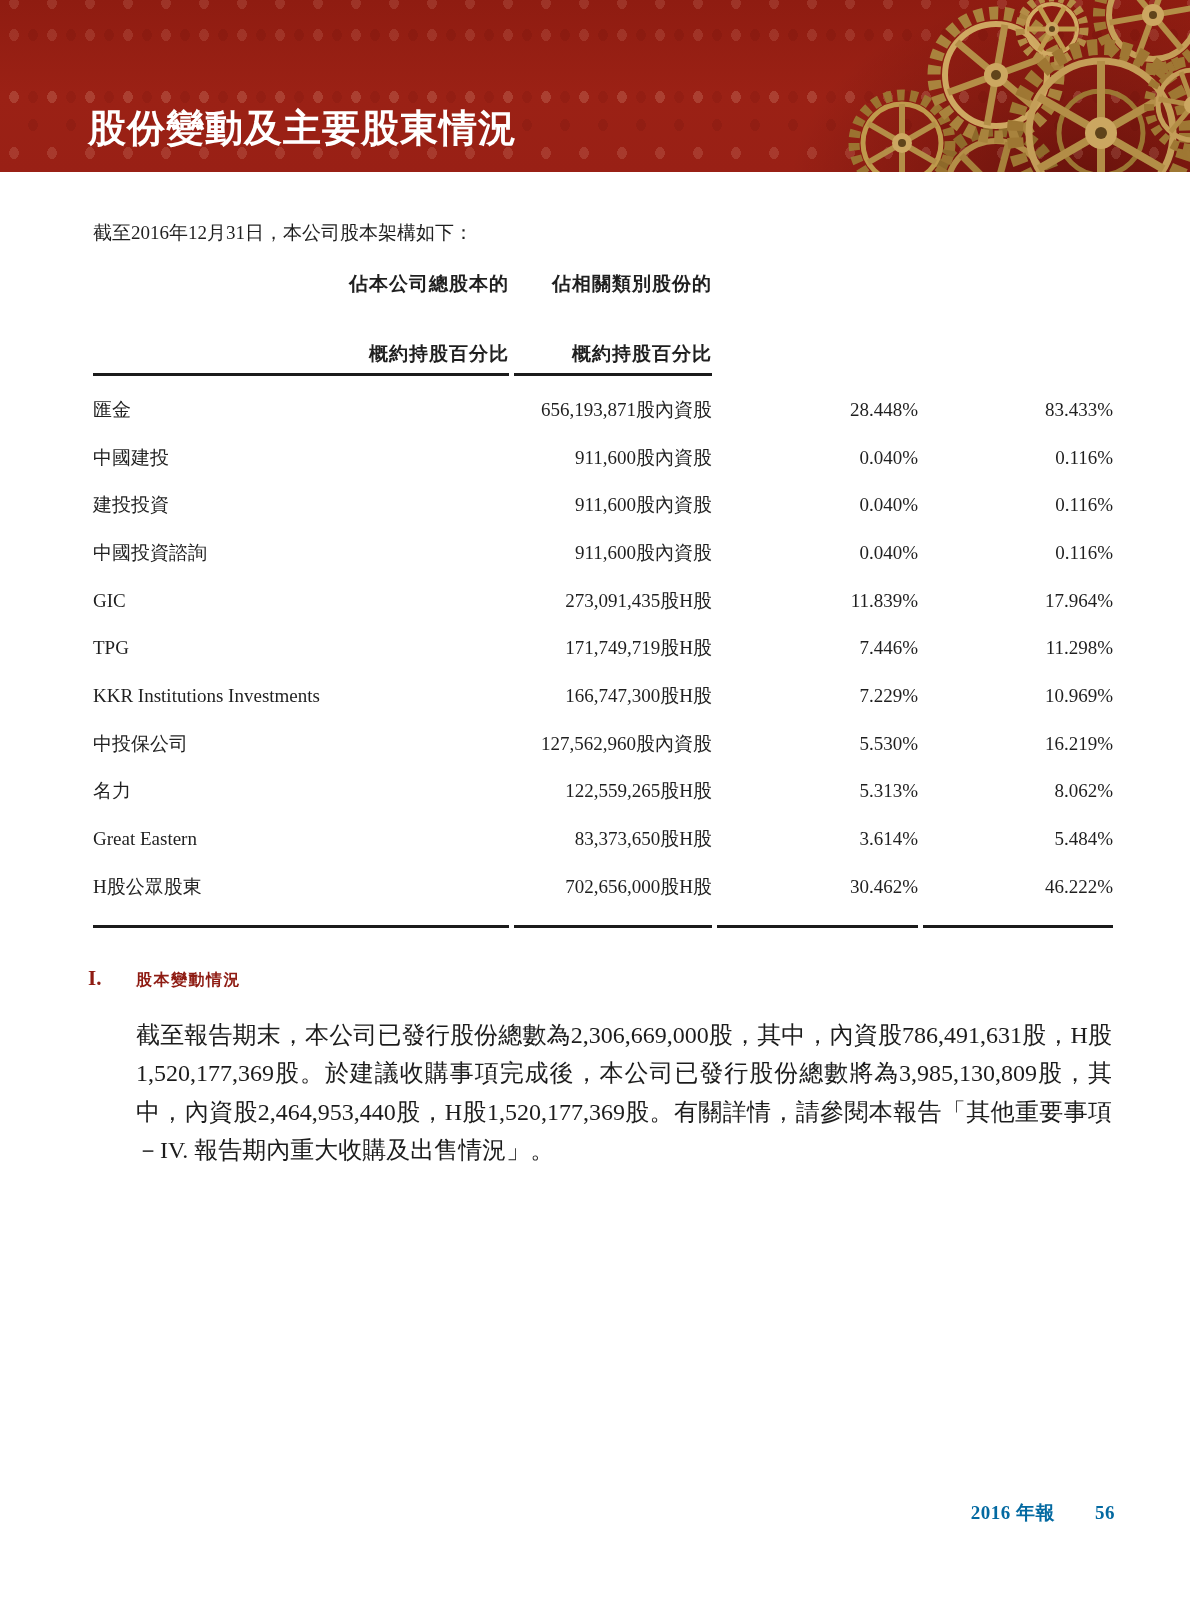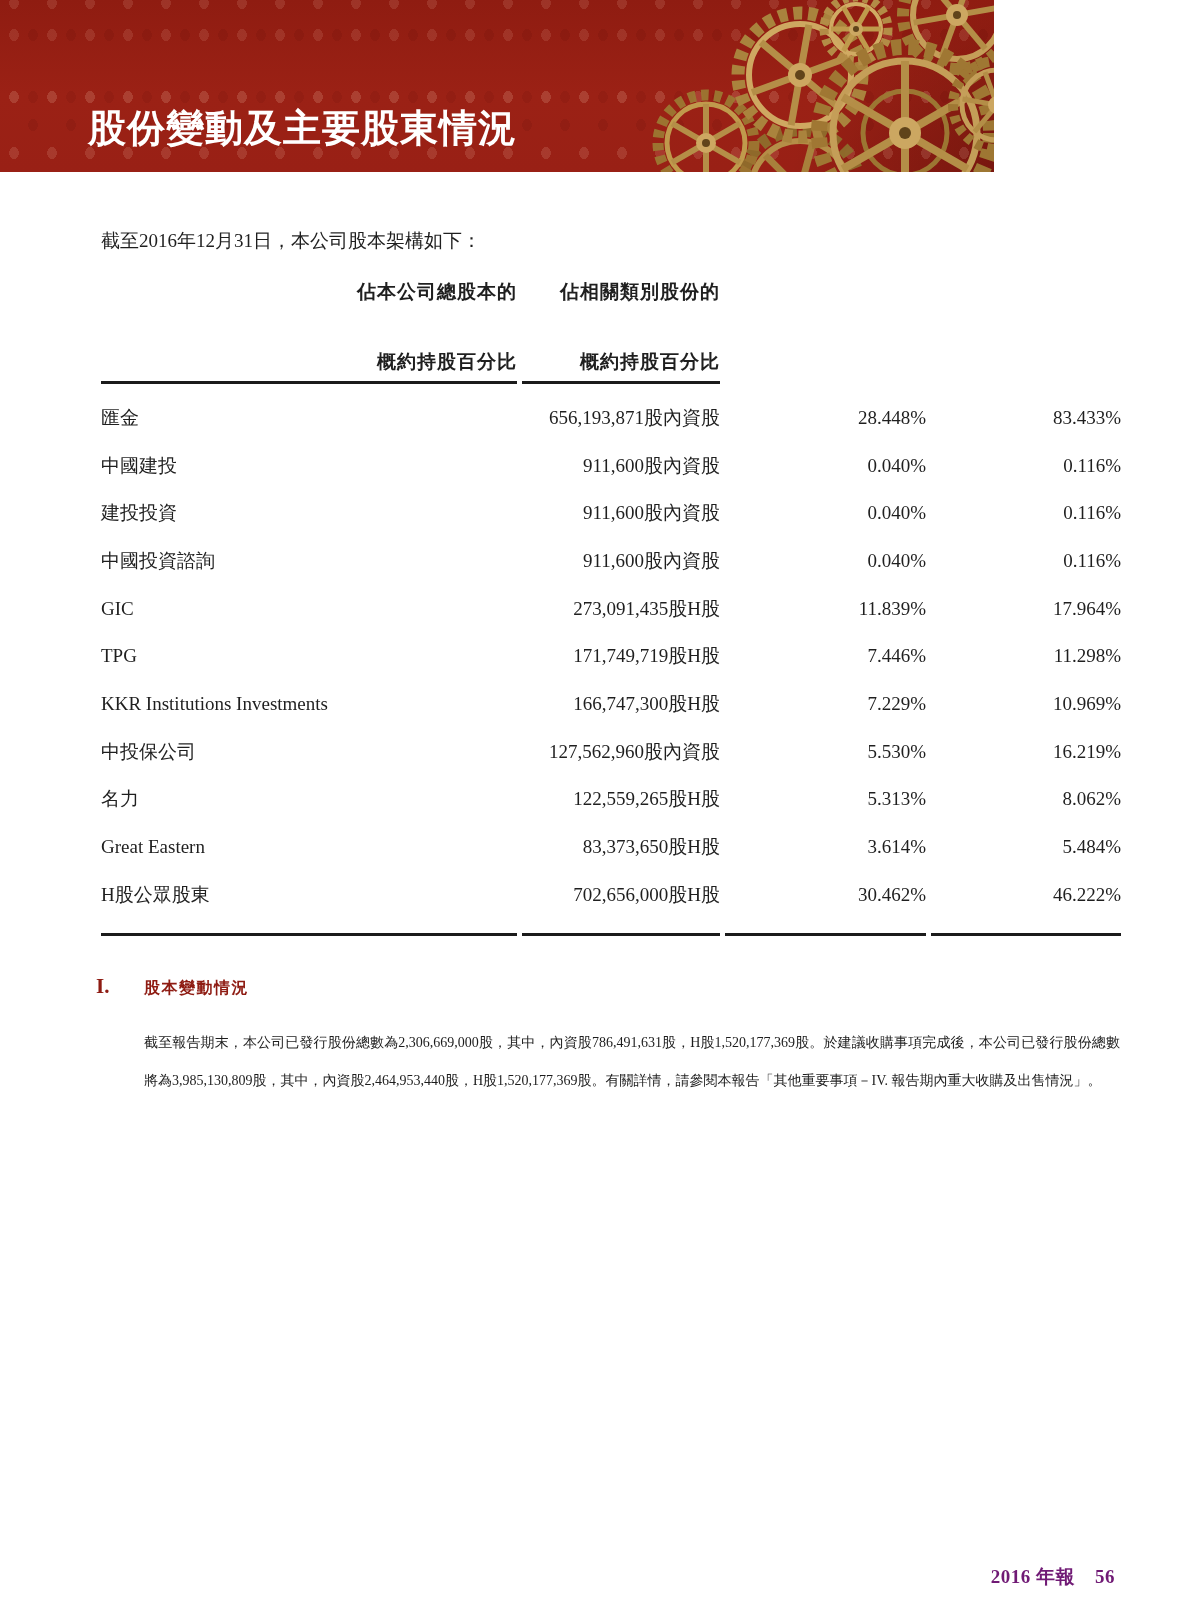--- a/index.html
+++ b/index.html
@@ -8,21 +8,21 @@
     width: 1190px; height: 1615px;
     position: relative;
     font-family: "Liberation Serif", "DejaVu Serif", serif;
     color: #1f1f1f;
     overflow: hidden;
   }
 
   
   .banner {
     position: absolute; top: 0; left: 0;
-    width: 994px; height: 172px;
+    width: 1190px; height: 172px;
     background:
       radial-gradient(420px 280px at 1085px 185px, rgba(45,2,0,0.45), rgba(45,2,0,0) 70%),
       linear-gradient(180deg, #8f1c11 0%, #9b2115 55%, #992015 100%);
     overflow: hidden;
   }
   .banner-dots {
     position: absolute; top: 0; left: 0; right: 0; bottom: 0;
     background-image:
       radial-gradient(7px 9px at 10px 13px, rgba(255,210,185,0.13) 0 68%, rgba(255,210,185,0) 70%),
       radial-gradient(7px 9px at 10px 13px, rgba(70,0,0,0.10) 0 68%, rgba(70,0,0,0) 70%),
@@ -39,21 +39,21 @@
     position: absolute; right: -6px; bottom: -18px;
     width: 350px; height: 205px;
   }
   .banner-title {
     position: absolute; left: 88px; top: 103px;
     font-size: 38px; font-weight: bold; color: #ffffff;
     letter-spacing: 1px; white-space: nowrap;
   }
 
   
-  .content { position: absolute; top: 172px; left: 16px; width: 1097px; margin-top: 8px; }
+  .content { position: absolute; top: 172px; left: 8px; width: 1097px; }
   .intro {
     margin: 48px 0 0 85px;
     font-size: 19px; line-height: 26px;
   }
 
   .tgrid {
     margin-left: 85px; width: 1020px;
     display: grid;
     grid-template-columns: 416px 198px 201px 190px;
     column-gap: 5px;
@@ -77,30 +77,30 @@
     margin: 38px 0 0 80px;
     display: flex; align-items: baseline;
     color: #8e1b12;
   }
   .section-num { width: 48px; font-size: 21px; font-weight: bold; }
   .section-title { font-size: 16px; font-weight: bold; letter-spacing: 1.5px; }
 
   .section-body {
     margin: 25px 0 0 128px;
     width: 976px;
-    font-size: 14px; line-height: 38.5px;
+    font-size: 24px; line-height: 38.5px;
     text-align: justify;
     color: #1c1c1c;
   }
 
   
   .page-footer {
-    position: absolute; top: 1564px; right: 75px;
-    display: flex; align-items: baseline; column-gap: 20px;
-    color: #701a75; font-weight: bold; font-size: 19px;
+    position: absolute; top: 1500px; right: 75px;
+    display: flex; align-items: baseline; column-gap: 40px;
+    color: #0369a1; font-weight: bold; font-size: 19px;
     letter-spacing: 0.5px;
   }
 </style>
 </head>
 <body>
 
 <div class="banner">
   <div class="banner-dots"></div>
   <svg class="banner-gears" viewBox="0 0 350 205" xmlns="http://www.w3.org/2000/svg">
     <g opacity="0.96">

